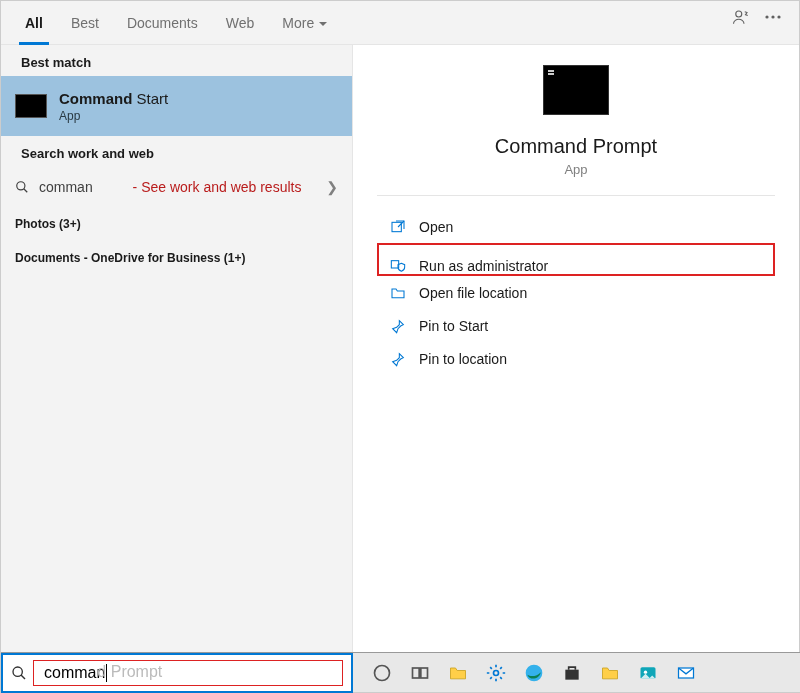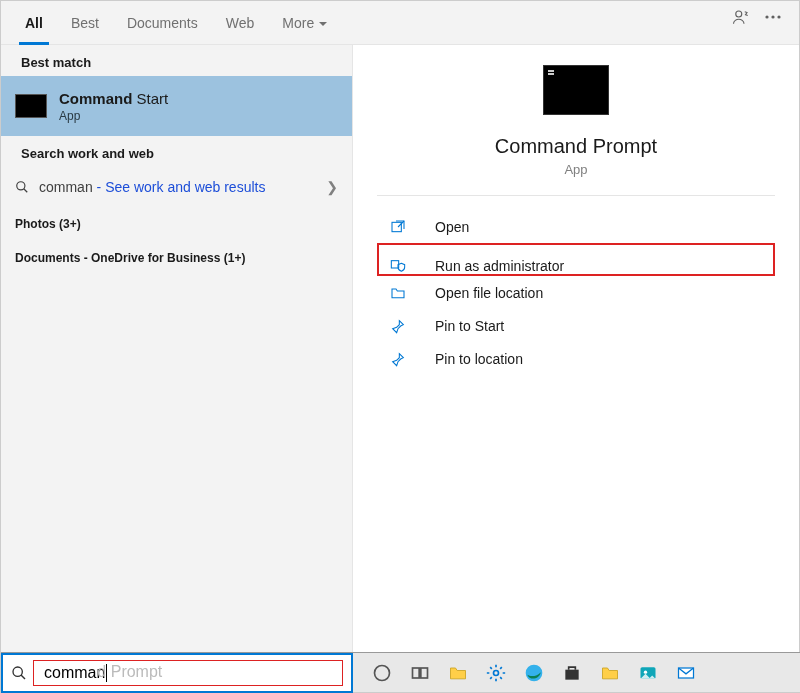--- a/index.html
+++ b/index.html
@@ -19,31 +19,31 @@
   
   .section-label { padding:10px 20px 6px; font-size:13px; color:#1a1a1a; font-weight:700; }
   .best-match { display:flex; align-items:center; background:#9cc2df; height:60px; padding:0 14px; gap:12px; cursor:pointer; }
   .app-thumb { width:32px; height:24px; background:#000; border:1px solid #555; }
   .bm-text .line1 { font-size:15px; color:#1a1a1a; }
   .bm-text .line1 .bold { font-weight:700; }
   .bm-text .line2 { font-size:12px; color:#2a3a44; margin-top:2px; }
   .search-row { display:flex; align-items:center; height:40px; padding:0 14px; cursor:pointer; }
   .search-row .mag { width:16px; font-size:14px; color:#404040; }
   .search-row .txt { flex:1; font-size:14px; color:#404040; padding-left:8px; }
-  .search-row .txt .faded { color:#1d4ed8; }
+  .search-row .txt .faded { color:#b91c1c;margin-left:36px; }
   .search-row .chev { color:#808080; font-size:14px; }
   .cat-row { padding:10px 14px; font-size:12px; font-weight:600; color:#1a1a1a; cursor:pointer; }
   
   .preview-head { display:flex; flex-direction:column; align-items:center; padding-bottom:18px; border-bottom:1px solid #e5e5e5; margin:0 24px; }
   .big-thumb { width:66px; height:50px; background:#000; border:1px solid #333; position:relative; margin-bottom:20px; }
   .big-thumb::before { content:""; position:absolute; top:4px; left:4px; width:6px; height:2px; background:#ccc; box-shadow: 0 3px 0 #ccc; }
   .preview-title { font-size:20px; font-weight:400; color:#1a1a1a; }
   .preview-sub { font-size:13px; color:#808080; margin-top:4px; }
   .actions { padding:14px 24px; }
-  .action { display:flex; align-items:center; height:33px; padding:0 10px; font-size:14px; color:#1a1a1a; cursor:pointer; border:2px solid transparent;gap:16px; }
+  .action { display:flex; align-items:center; height:33px; padding:0 10px; font-size:14px; color:#1a1a1a; cursor:pointer; border:2px solid transparent; }
   .action.highlight { border:2px solid #d22;align-items:flex-end; }
   .action .aicon { width:18px; margin-right:12px; display:flex; align-items:center; justify-content:center; }
   
   .search-bar { position:absolute; left:0; bottom:0; width:800px; height:40px; background:#e8e8e8; border-top:1px solid #999; display:flex; align-items:center; }
   .search-box { display:flex; align-items:center; background:#fff; border:2px solid #0078d4; height:40px; width:352px; padding:0 8px; }
   .search-box .mag { font-size:15px; color:#404040; }
   .search-box input { border:none; outline:none; font-size:16px; height:100%; width:100%; padding-left:8px; background:transparent; }
   .search-inner-hl { border:1.5px solid #d22; padding:0 2px; display:flex; align-items:center; height:26px; flex:1; margin-left:6px; position:relative; }
   .ghost { position:absolute; left:2px; top:2px; font-size:16px; color:#bbb; pointer-events:none; }
   .ghost .typed { color:transparent; }

